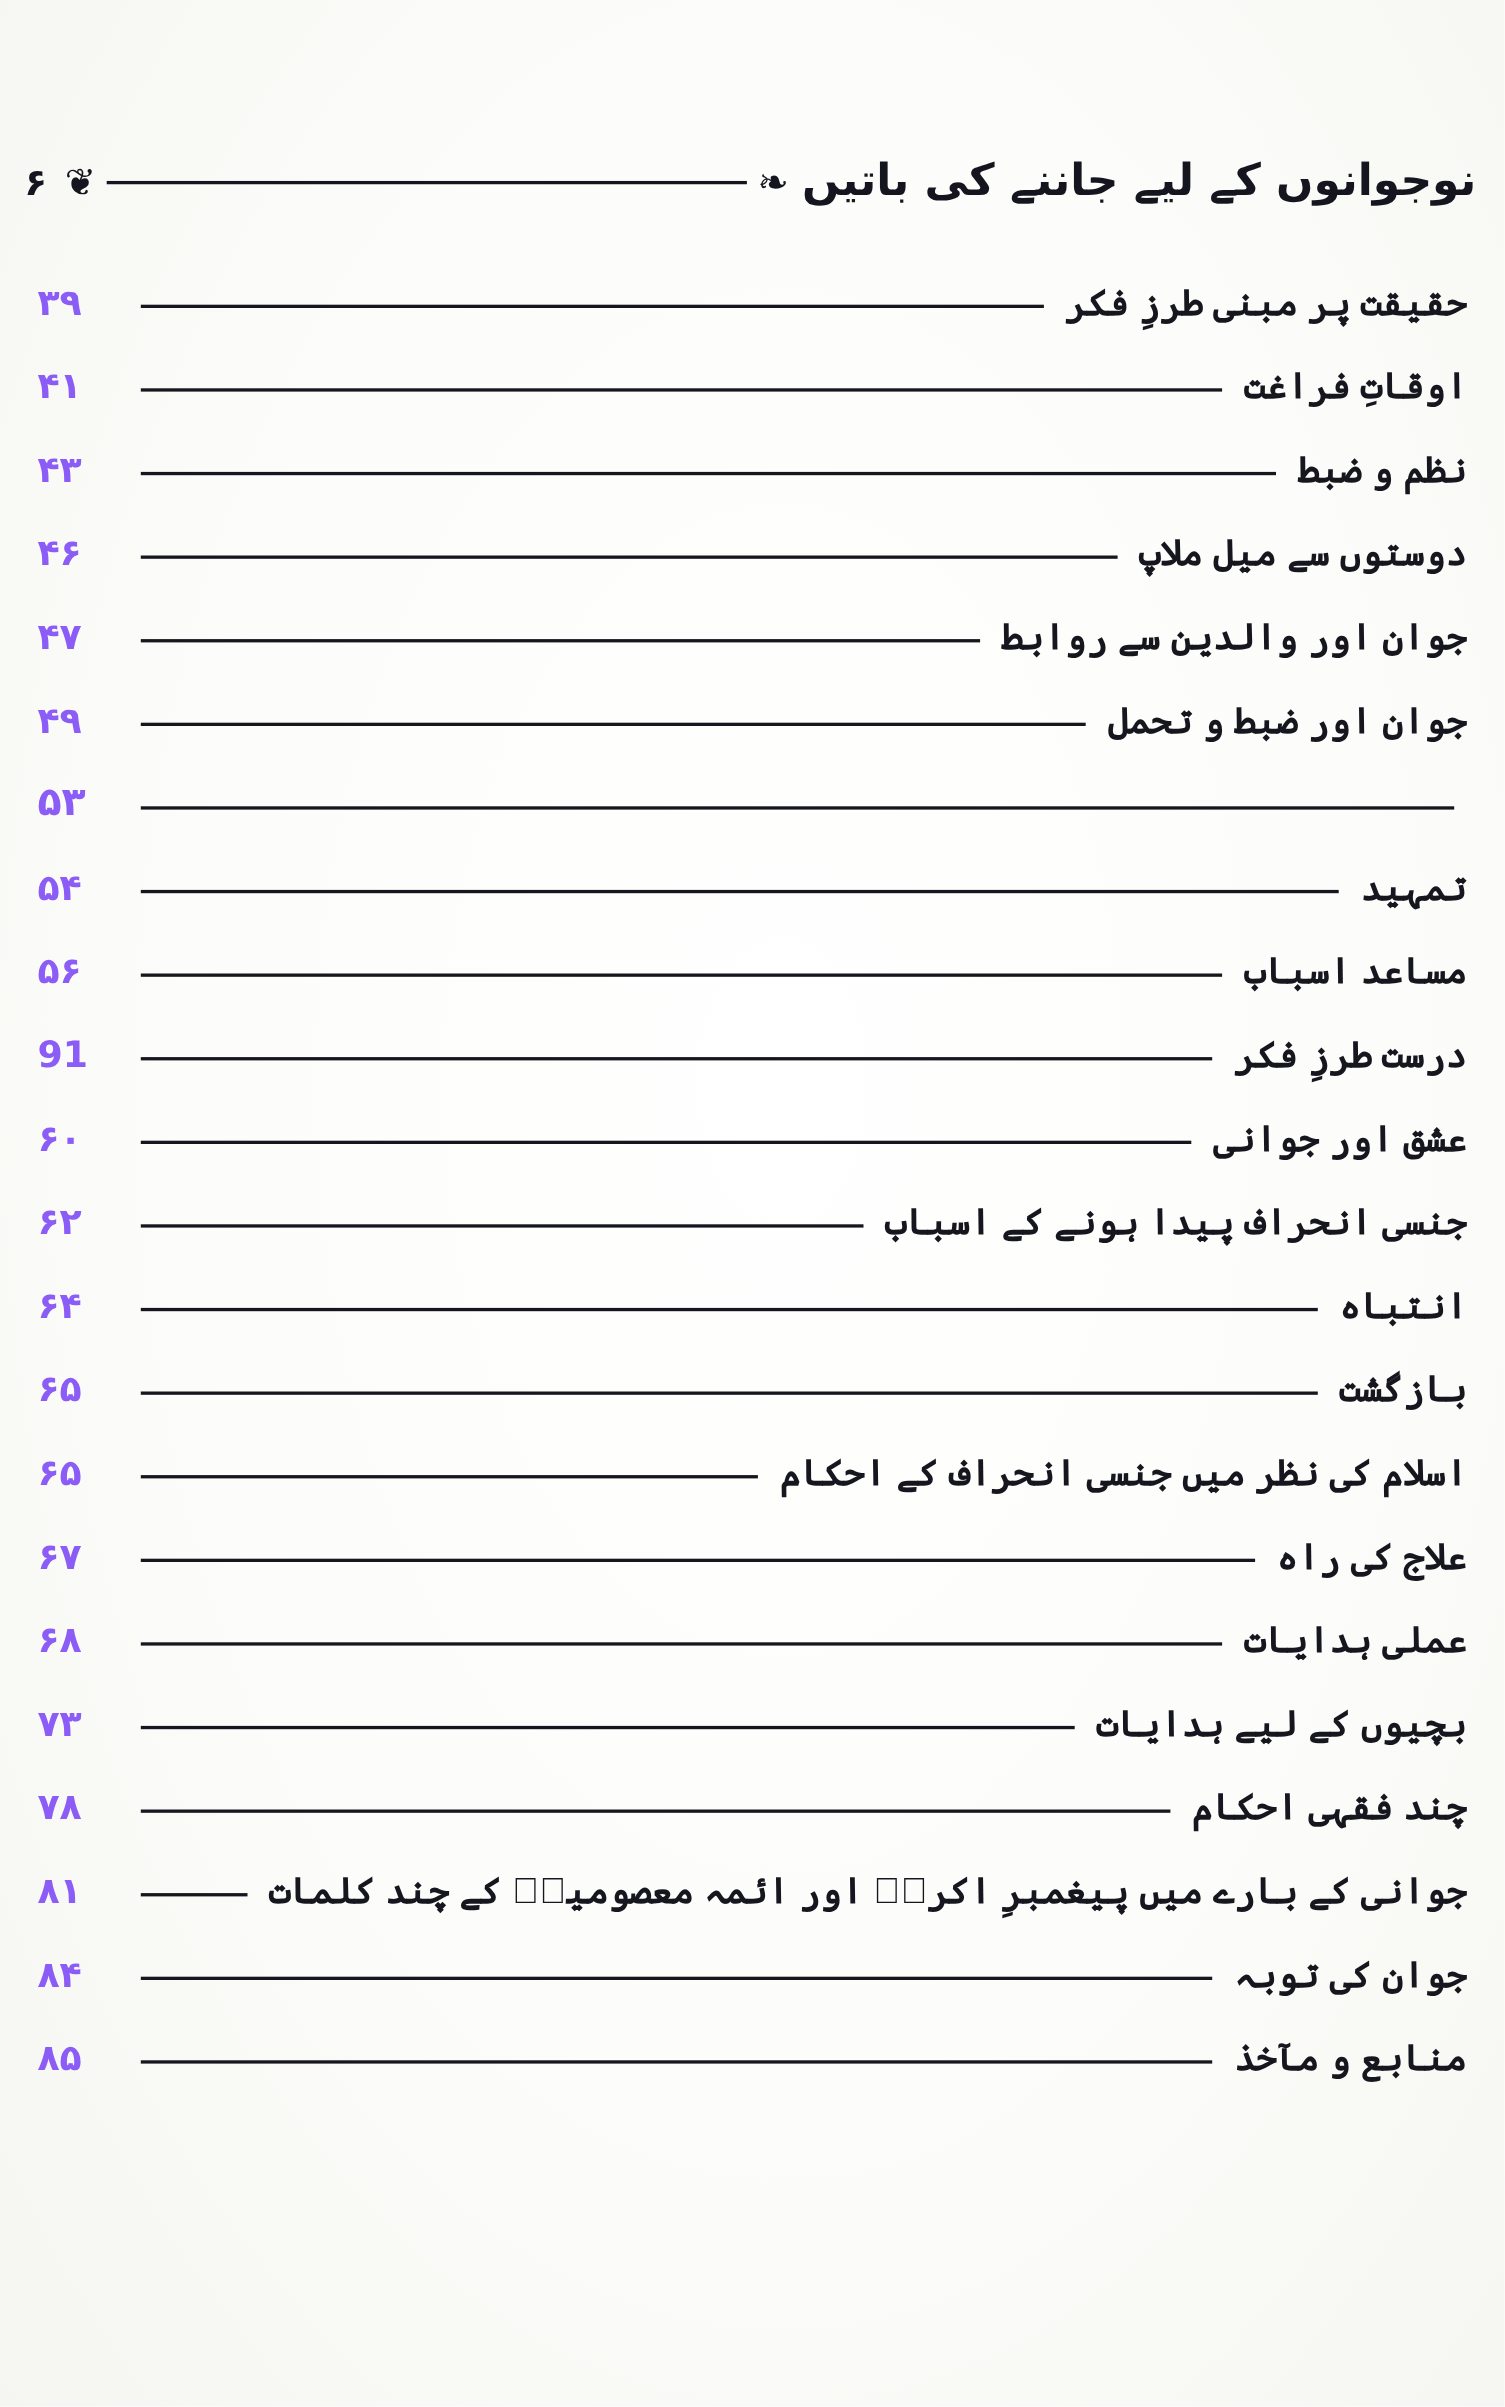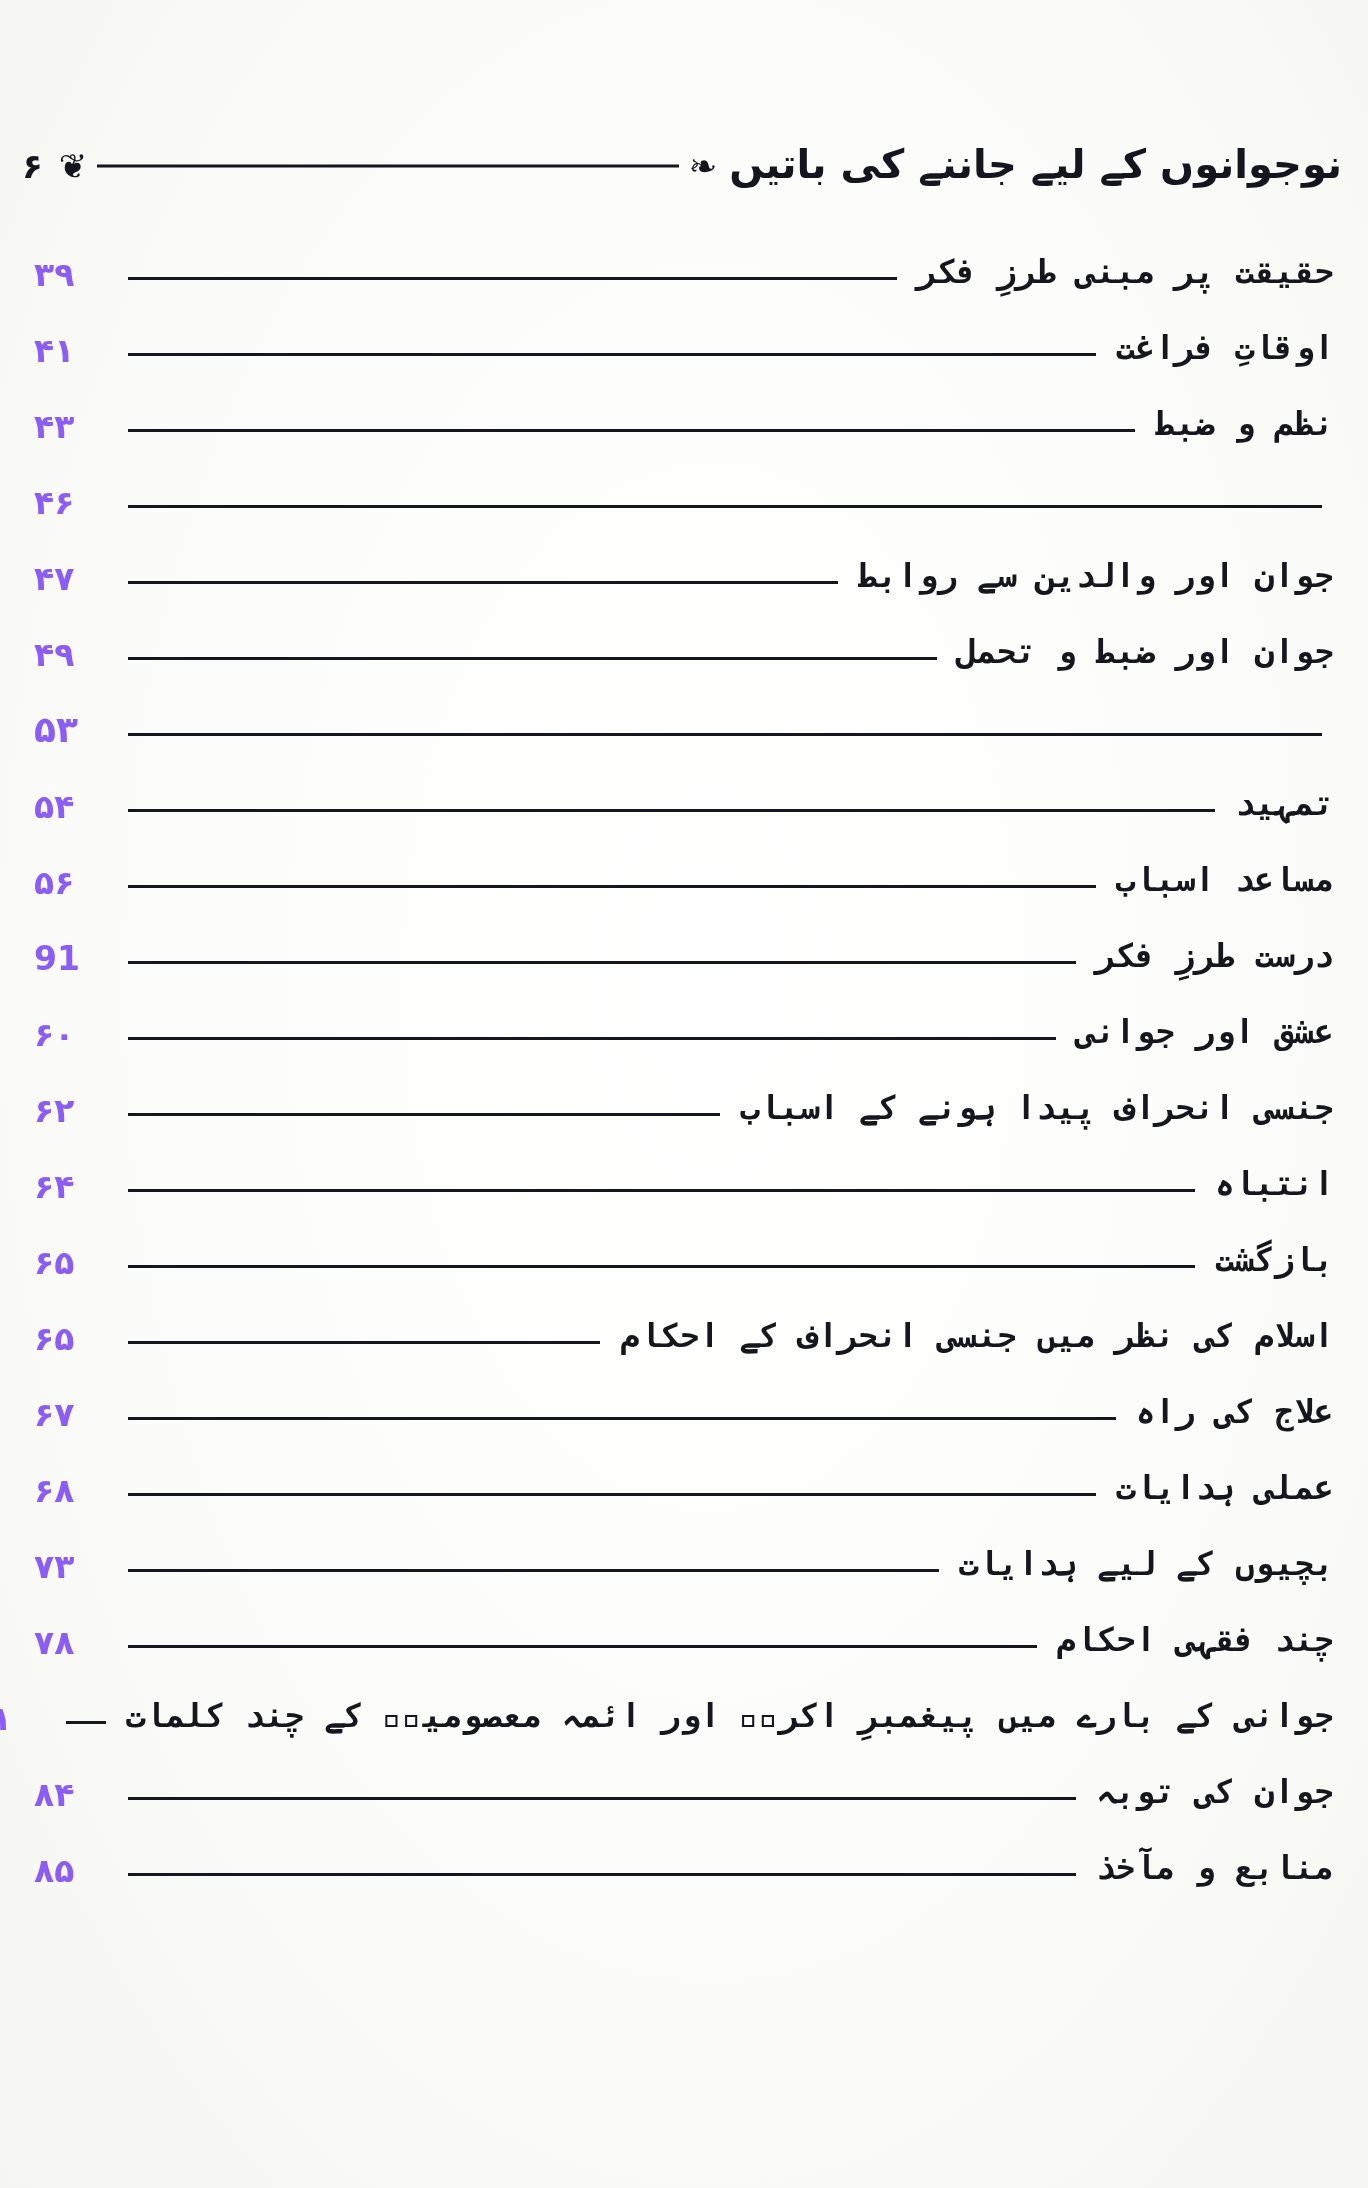--- a/index.html
+++ b/index.html
@@ -101,21 +101,21 @@
 
   .toc-row {
     display: flex;
     flex-direction: row;
     align-items: center;
     direction: rtl;
     height: 76px;
   }
 
   .toc-title {
-    font-family: Liberation Mono, monospace;
+    font-family: Liberation Sans, sans-serif;
     font-size: 33px;
     font-weight: 700;
     color: #16161f;
     white-space: nowrap;
     line-height: 1;
     letter-spacing: -0.5px;
     padding-left: 8px;
     flex: 0 0 auto;
   }
 
@@ -177,20 +177,21 @@
         <span class="toc-title">اوقاتِ فراغت</span>
         <span class="toc-leader"></span>
         <span class="toc-page">۴۱</span>
       </div>
       <div class="toc-row">
         <span class="toc-title">نظم و ضبط</span>
         <span class="toc-leader"></span>
         <span class="toc-page">۴۳</span>
       </div>
       <div class="toc-row">
+        <span class="toc-title">دوستوں سے میل ملاپ</span>
         <span class="toc-leader"></span>
         <span class="toc-page">۴۶</span>
       </div>
       <div class="toc-row">
         <span class="toc-title">جوان اور والدین سے روابط</span>
         <span class="toc-leader"></span>
         <span class="toc-page">۴۷</span>
       </div>
       <div class="toc-row">
         <span class="toc-title">جوان اور ضبط و تحمل</span>

